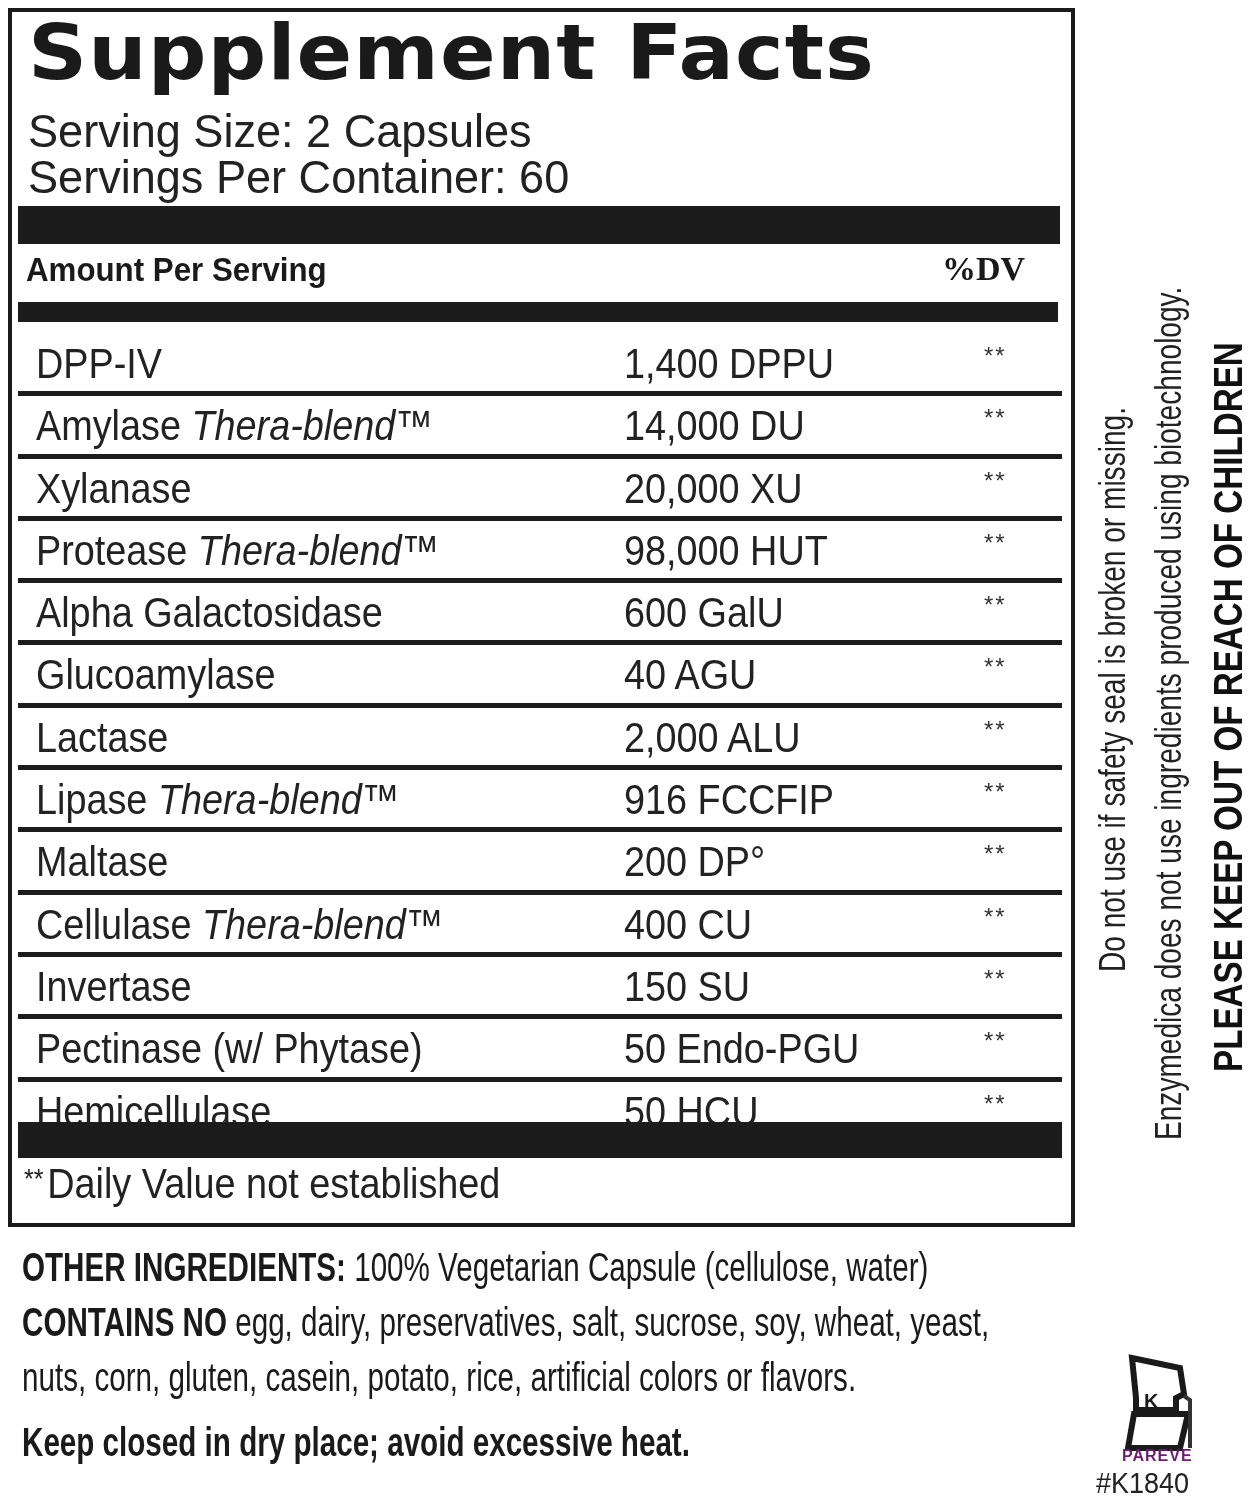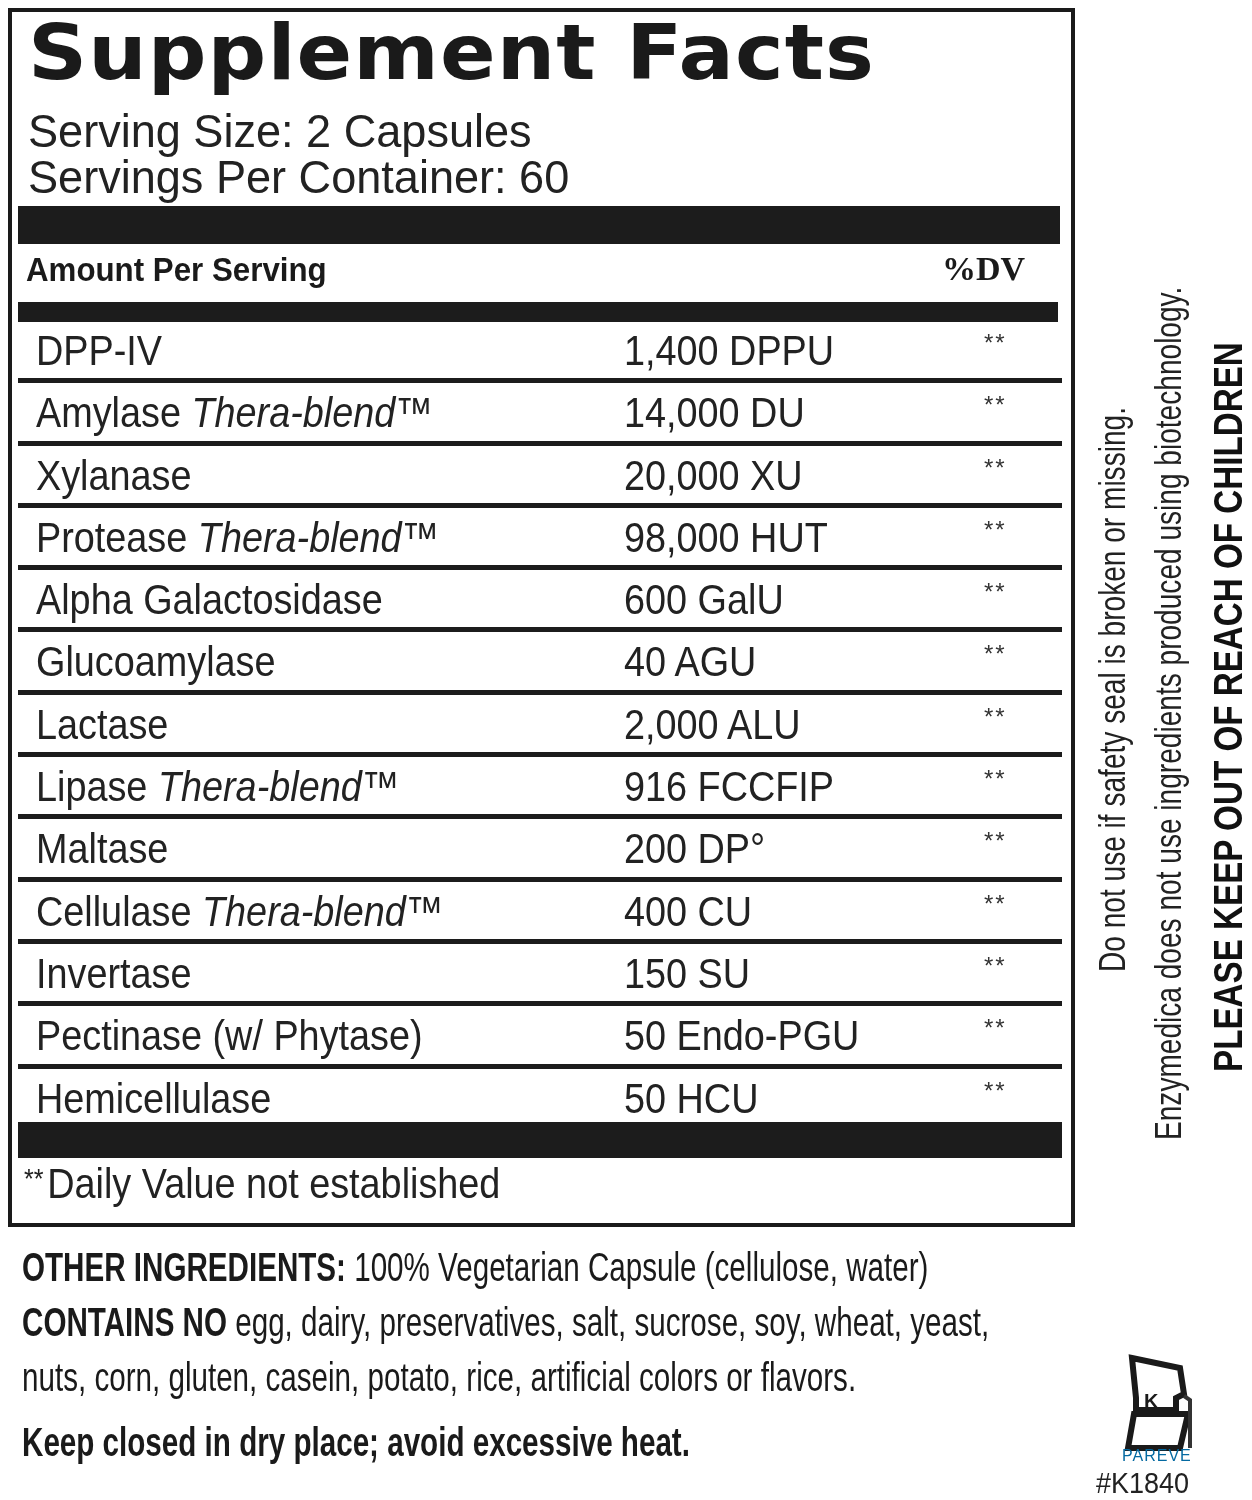--- a/index.html
+++ b/index.html
@@ -69,40 +69,40 @@
 
   .other { position: absolute; left: 22px; font-size: 40px; color: #1a1a1a; white-space: nowrap;
     transform: scaleX(0.74); transform-origin: left center; }
   .other b { font-weight: bold; }
   .other.l1 { top: 1245px; }
   .other.l2 { top: 1300px; }
   .other.l3 { top: 1355px; }
   .other.l4 { top: 1420px; font-weight: bold; }
 
   .kosher { position: absolute; left: 1118px; top: 1348px; width: 80px; height: 110px; }
-  .kosher-label { position: absolute; left: 1122px; top: 1447px; font-size: 16px; font-weight: normal; letter-spacing: 1px; color: #0369a1; }
+  .kosher-label { position: absolute; left: 1122px; top: 1447px; font-size: 16px; font-weight: bold; letter-spacing: 1px; color: #701a75; }
   .sku { position: absolute; left: 1096px; top: 1466px; font-size: 30px; color: #222; transform: scaleX(0.9); transform-origin: left center; }
 </style>
 </head>
 <body>
 
 <div class="panel"></div>
 
 <div class="title">Supplement Facts</div>
 <div class="serving s1">Serving Size: 2 Capsules</div>
 <div class="serving s2">Servings Per Container: 60</div>
 
 <div class="bar thick-top" style="left:18px; top:206px;"></div>
 
 <div class="hdr amount">Amount Per Serving</div>
 <div class="hdr dv" style="right:auto; left:942px;font-family:Liberation Serif, serif;">%DV</div>
 
 <div class="bar medium" style="left:18px; top:302px;"></div>
 
-<div class="rows" id="rows" style="left:18px; top:321px;">
+<div class="rows" id="rows" style="left:18px; top:334px;">
     <div class="row">
       <span class="name"><span>DPP-IV</span></span>
       <span class="amt">1,400 DPPU</span>
       <span class="dv">**</span>
     </div>
     <div class="row">
       <span class="name"><span>Amylase</span> <i>Thera-blend™</i></span>
       <span class="amt">14,000 DU</span>
       <span class="dv">**</span>
     </div>

